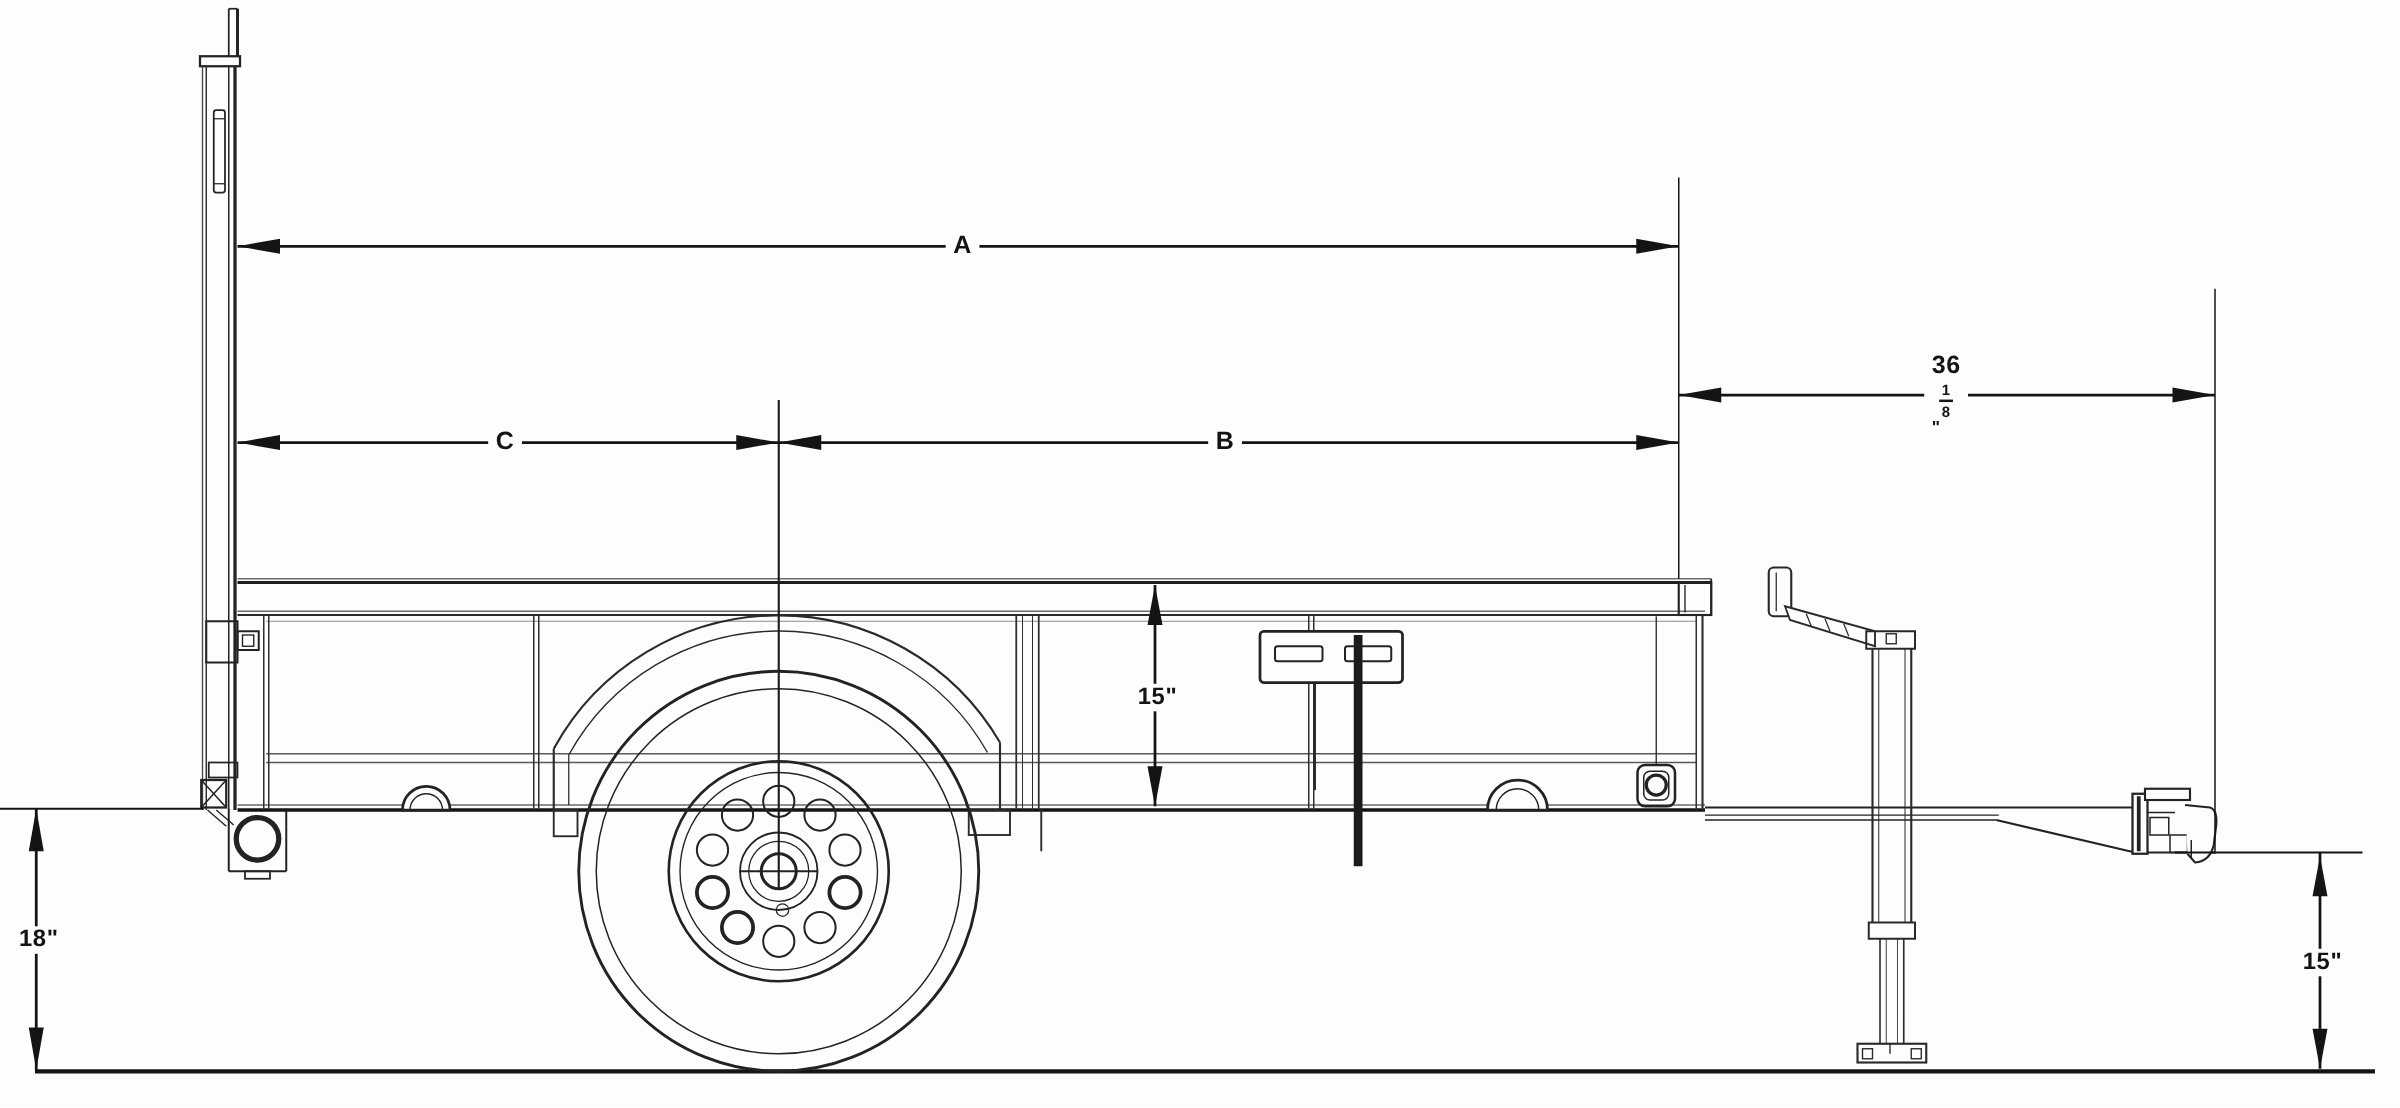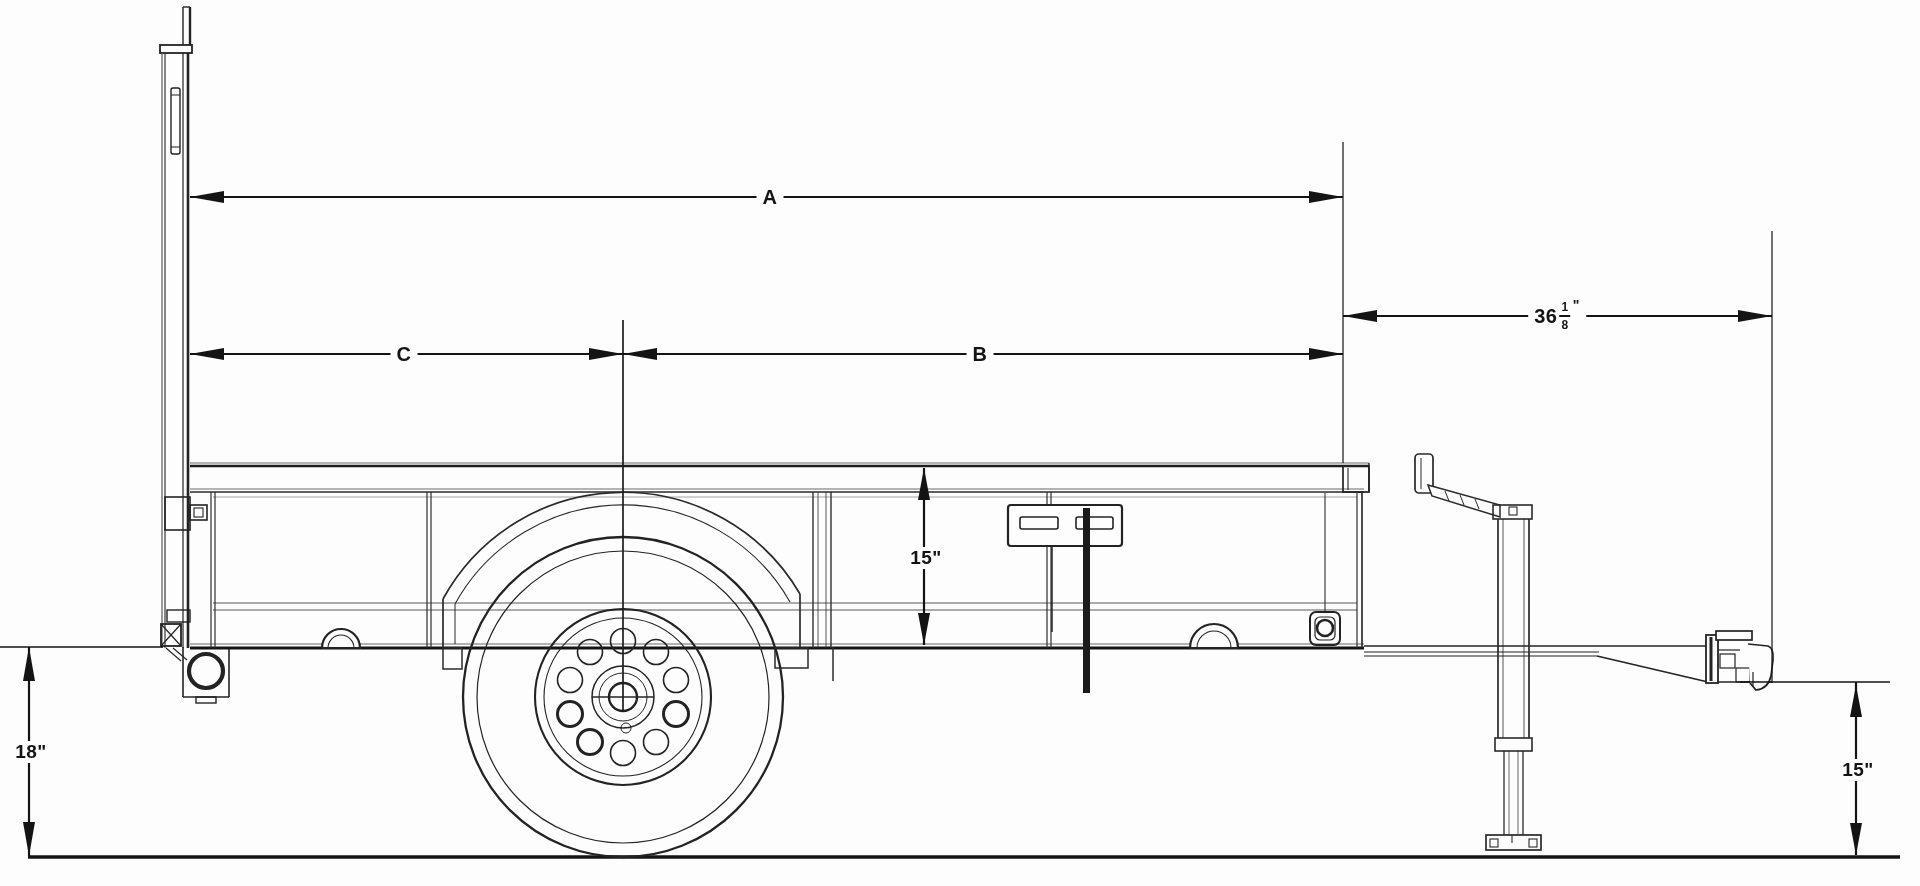--- a/index.html
+++ b/index.html
@@ -9,21 +9,21 @@
   }
   #linework{position:absolute;left:0;top:0;}
   .dim-label{
     position:absolute;transform:translate(-50%,-50%);
     background:#fdfdfd;color:#141414;
     font-weight:bold;font-size:20px;letter-spacing:.5px;
     padding:1px 6px;line-height:1.05;white-space:nowrap;
     text-align:center;
   }
   .dim-label.small{font-size:19px;}
-  .frac-wrap{display:inline-flex;align-items:center;gap:2px;}
+  .frac-wrap{display:inline-flex;align-items:center;gap:2px;flex-direction:column;}
   .frac{display:inline-flex;flex-direction:column;align-items:center;
     font-size:12px;line-height:1;font-weight:bold;}
   .frac .num{border-bottom:2px solid #141414;padding:0 2px 2px;}
   .frac .den{padding-top:2px;}
   .frac-unit{font-size:14px;align-self:flex-start;margin-top:-3px;}
 </style>
 </head>
 <body>
 
 <div id="stage">

